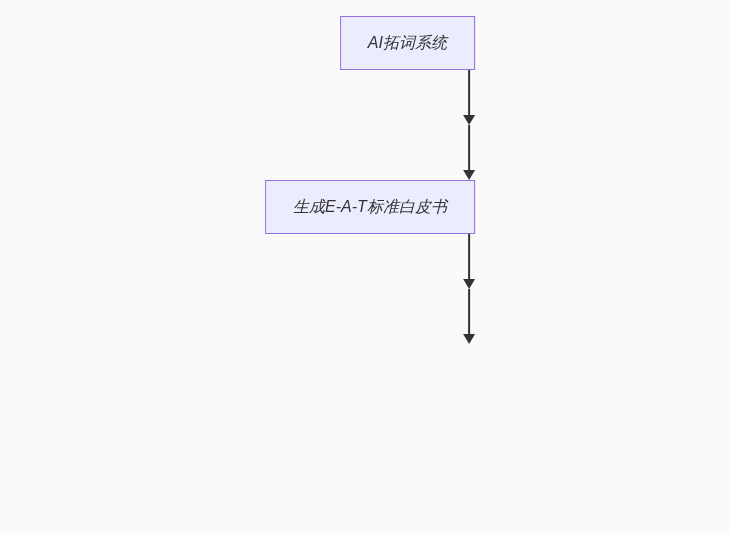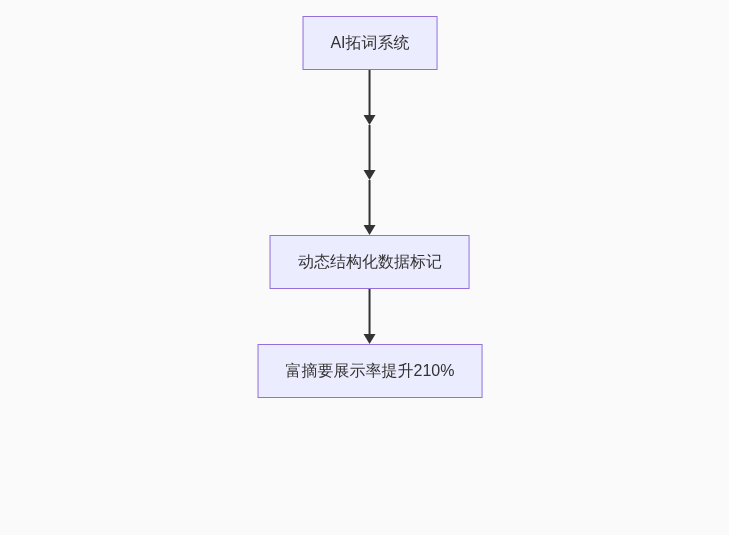--- a/index.html
+++ b/index.html
@@ -15,21 +15,22 @@
     background: var(--background, #fafafa);
     overflow: hidden;
   }
   .flow {
     position: absolute;
     left: 370px;
     top: 16px;
     transform: translateX(-50%);
     display: flex;
     flex-direction: column;
-    align-items: center;
+    align-items: flex-end;
+    font-style: italic;
   }
   .node {
     box-sizing: border-box;
     height: 54px;
     padding: 0 27px;
     display: flex;
     align-items: center;
     justify-content: center;
     white-space: nowrap;
     background: var(--node-fill, #ECECFF);
@@ -70,29 +71,28 @@
       <div class="line"></div>
       <div class="head"></div>
     </div>
 
 
     <div class="edge">
       <div class="line"></div>
       <div class="head"></div>
     </div>
 
+    <div class="node">生成E-A-T标准白皮书</div>
 
     <div class="edge">
       <div class="line"></div>
       <div class="head"></div>
     </div>
 
-    <div class="node">动态结构化数据标记</div>
 
     <div class="edge">
       <div class="line"></div>
       <div class="head"></div>
     </div>
 
-    <div class="node">富摘要展示率提升210%</div>
 
   </div>
 </div>
 
 </body></html>

